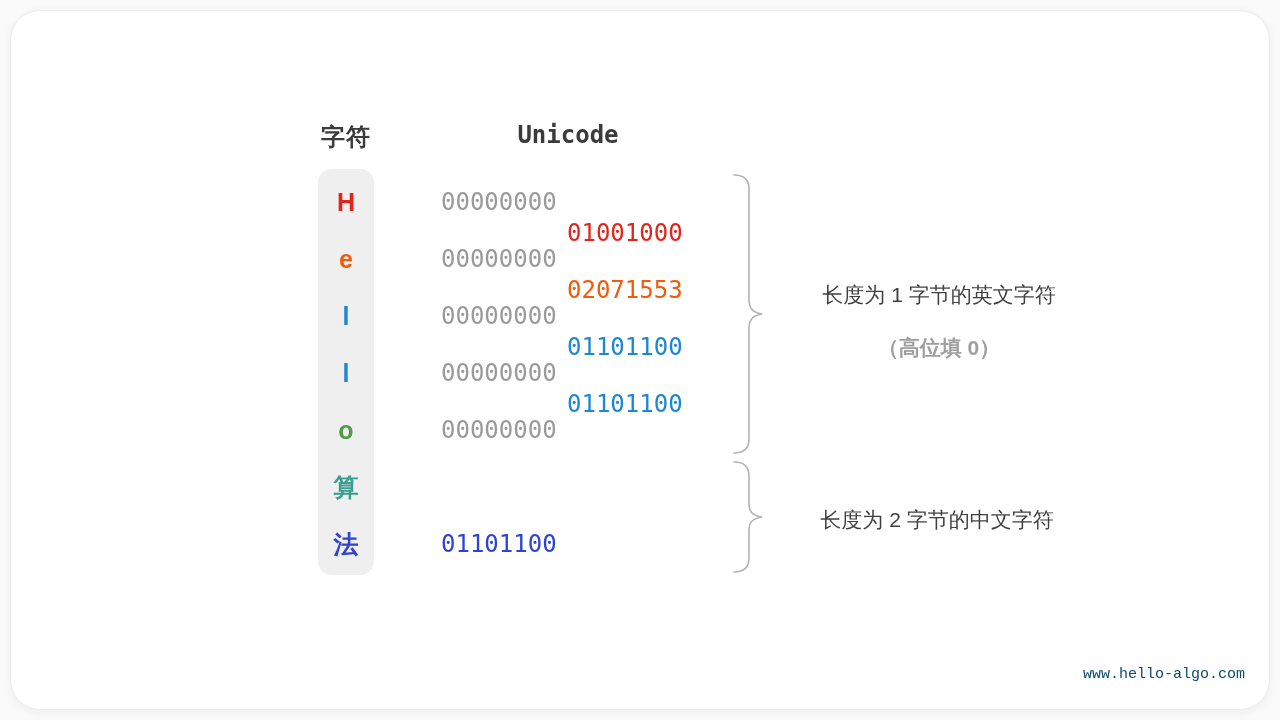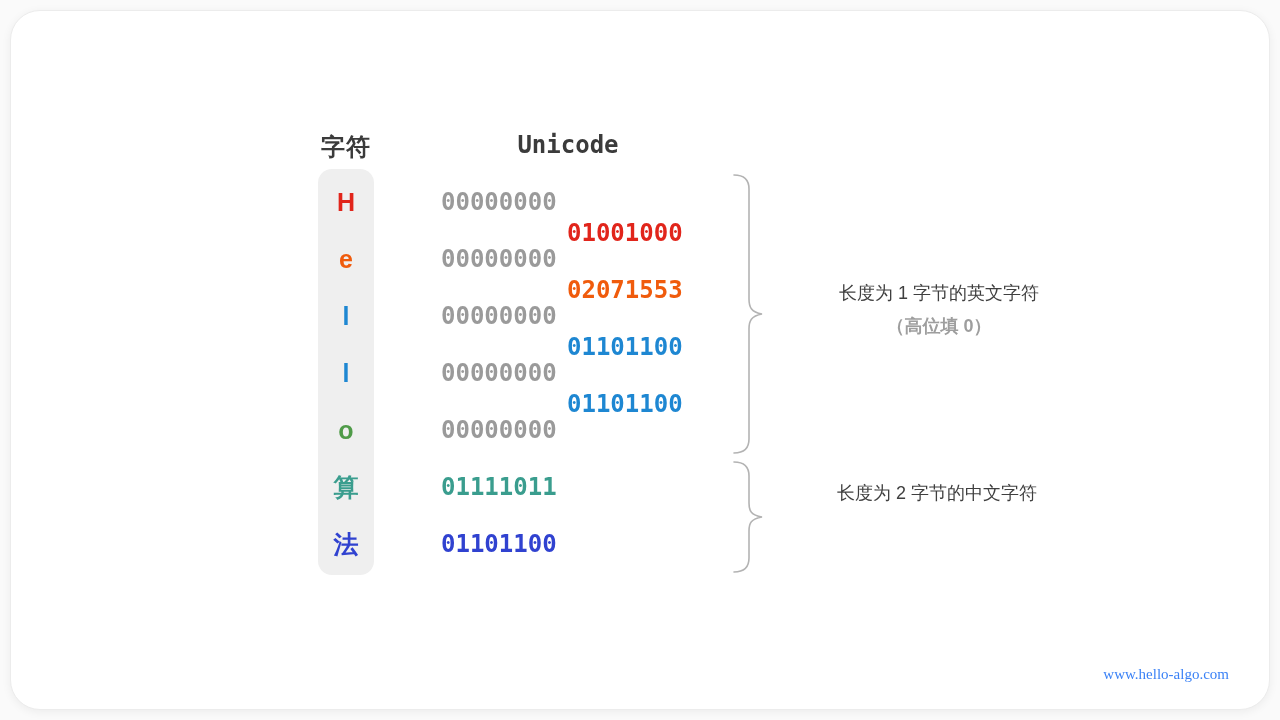--- a/index.html
+++ b/index.html
@@ -21,21 +21,21 @@
   }
 
   .col-header {
     position: absolute;
     transform: translateX(-50%);
     font-family: "DejaVu Sans Mono", monospace;
     font-weight: bold;
     font-size: 24px;
     color: #3b3b3b;
     white-space: nowrap;
-    top: 120px;
+    top: 110px;
   }
   #hdr-char { left: 335px; font-family: "Liberation Sans", sans-serif; letter-spacing: 1px; }
   #hdr-unicode { left: 557px; }
 
   .char-strip {
     position: absolute;
     left: 307px; top: 158px;
     width: 56px; height: 406px;
     background: #efefef;
     border-radius: 14px;
@@ -50,21 +50,21 @@
     left: 307px; width: 56px;
     text-align: center;
     font-weight: bold;
     font-size: 25px;
     line-height: 40px;
     color: var(--c);
   }
   .row .byte {
     position: absolute;
     font-family: "DejaVu Sans Mono", monospace;
-    font-weight: bold;
+    font-weight: normal;
     font-size: 24px;
     line-height: 40px;
     white-space: nowrap;
   }
   .row .byte1 { left: 430px; color: #9a9a9a; }
   .row .byte2 { left: 556px; color: var(--c); margin-top: 31px; }
   .row.two-byte .byte1 { color: var(--c); }
 
   .r0 { top: 171px; } .r1 { top: 228px; } .r2 { top: 285px; }
   .r3 { top: 342px; } .r4 { top: 399px; } .r5 { top: 456px; }
@@ -72,39 +72,39 @@
 
   .brace {
     position: absolute;
     left: 716px;
   }
   .annotation {
     position: absolute;
     transform: translateX(-50%);
     text-align: center;
     white-space: nowrap;
-    font-size: 18px;
+    font-size: 21px;
     color: #3f3f3f;
     font-weight: 500;
   }
   .annotation .sub {
     display: block;
-    margin-top: 9px;
+    margin-top: 25px;
     color: #9e9e9e;
     font-weight: bold;
   }
   #anno-1 { left: 928px; top: 270px; }
-  #anno-2 { left: 926px; top: 470px; }
+  #anno-2 { left: 926px; top: 495px; }
 
   .watermark {
     position: absolute;
-    right: 40px; bottom: 26px;
-    font-family: Liberation Serif, serif;
+    right: 24px; bottom: 26px;
+    font-family: Liberation Mono, monospace;
     font-size: 15px;
-    color: #3b82f6;
+    color: #0c4a6e;
   }
 </style>
 </head>
 <body>
 
 <div class="card">
 
   <div class="col-header" id="hdr-char">字符</div>
   <div class="col-header" id="hdr-unicode">Unicode</div>
 
@@ -129,21 +129,20 @@
     <span class="char">l</span>
     <span class="byte byte1">00000000</span>
     <span class="byte byte2">01101100</span>
   </div>
   <div class="row r4" style="--c: #4f9b48;">
     <span class="char">o</span>
     <span class="byte byte1">00000000</span>
   </div>
   <div class="row r5 two-byte" style="--c: #3a9d8e;">
     <span class="char">算</span>
-    <span class="byte byte1">01111011</span>
   </div>
   <div class="row r6 two-byte" style="--c: #3042d0;">
     <span class="char">法</span>
     <span class="byte byte1">01101100</span>
   </div>
 
   <svg class="brace" style="top:153px" width="46" height="300" viewBox="0 0 46 300">
     <path d="M 7,11
              C 18,11 22,17 22,25
              L 22,135

